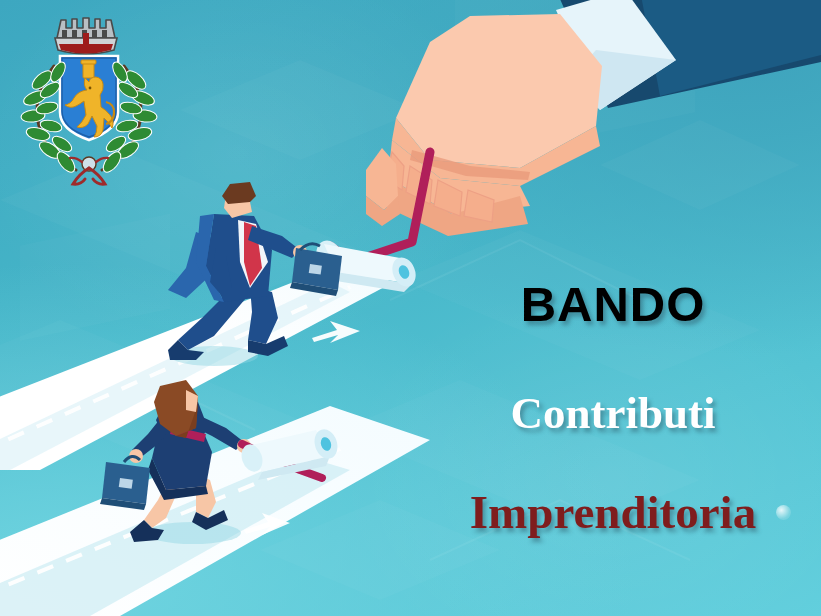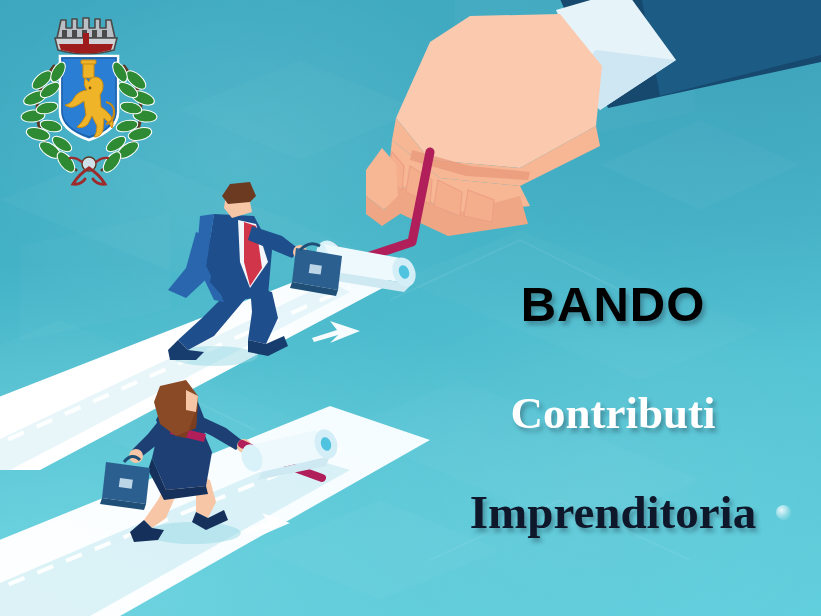--- a/index.html
+++ b/index.html
@@ -45,21 +45,21 @@
     line-height:1;margin:0;
   }
   .t-contributi{
     font-family:"Liberation Serif", serif;
     font-weight:bold;font-size:45px;color:#ffffff;
     text-shadow:3px 4px 4px rgba(40,80,95,.45);
     line-height:1;margin:62px 0 0 0;
   }
   .t-impr{
     font-family:"Liberation Serif", serif;
-    font-weight:bold;font-size:47px;color:#0f172a;
+    font-weight:bold;font-size:47px;color:#7f1d1d;
     text-shadow:3px 4px 4px rgba(40,80,95,.45);
     line-height:1;margin:53px 0 0 0;
   }
   .bubble{
     position:absolute;border-radius:50%;
     background:radial-gradient(circle at 36% 34%, rgba(255,255,255,.85), rgba(255,255,255,.18) 62%, rgba(255,255,255,.05) 100%);
   }
 </style>
 </head>
 <body>

